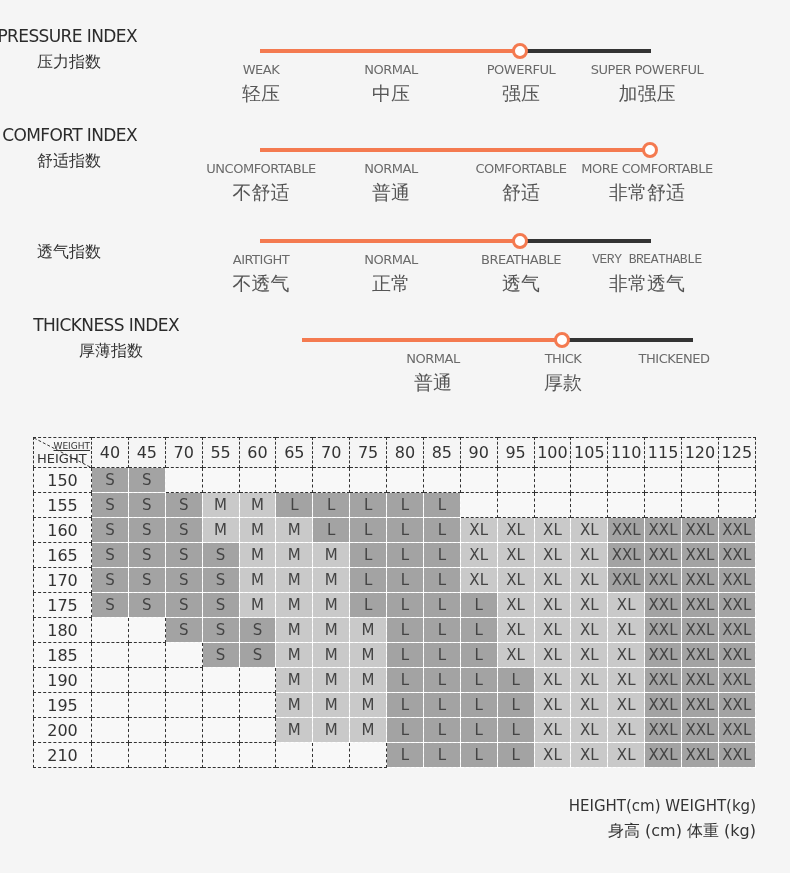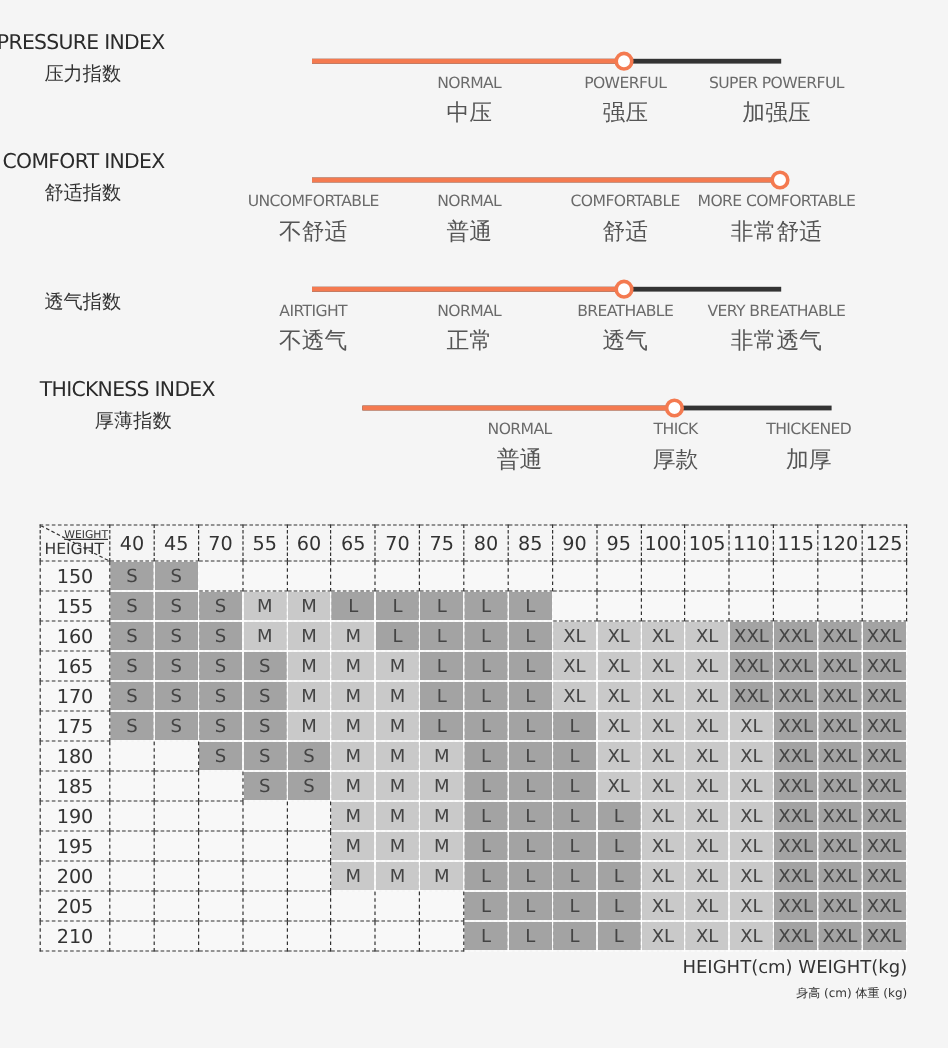--- a/index.html
+++ b/index.html
@@ -56,34 +56,38 @@
   .corner .w-lbl { position: absolute; right: 1px; top: 3px; font-size: 9px; color: #333; text-decoration: underline; }
   .corner .h-lbl { position: absolute; left: 3px; bottom: 1px; font-size: 13px; color: #333; }
   td.dark { background: #a3a3a3; border-color: #ffffff; }
   td.light { background: #c9c9c9; border-color: #ffffff; }
   td.empty { background: #f8f8f8; }
 
   .footer-en {
     position: absolute; right: 34px; top: 797px; font-size: 15px; color: #333; white-space: nowrap;
   }
   .footer-cn {
-    position: absolute; right: 34px; top: 821px; font-size: 10px; color: #333; white-space: nowrap;
+    position: absolute; right: 34px; top: 821px; font-size: 16px; color: #333; white-space: nowrap;
   }
 </style>
 </head>
 <body>
 
 <div id="indices">
     <div class="index-block" style="top: 22px;">
       <div class="idx-title-en">PRESSURE INDEX</div>
       <div class="idx-title-cn">压力指数</div>
       <div class="track">
         <div class="track-fill" style="width:260px"></div>
         <div class="knob" style="left:260px"></div>
       </div>
+      <div class="level" style="left: 261px;">
+        <div class="level-en">WEAK</div>
+        <div class="level-cn">轻压</div>
+      </div>
       <div class="level" style="left: 391px;">
         <div class="level-en">NORMAL</div>
         <div class="level-cn">中压</div>
       </div>
       <div class="level" style="left: 647px;">
         <div class="level-en">SUPER POWERFUL</div>
         <div class="level-cn">加强压</div>
       </div>
       <div class="level" style="left: 521px;">
         <div class="level-en">POWERFUL</div>
@@ -125,21 +129,21 @@
         <div class="level-cn">不透气</div>
       </div>
       <div class="level" style="left: 391px;">
         <div class="level-en">NORMAL</div>
         <div class="level-cn">正常</div>
       </div>
       <div class="level" style="left: 521px;">
         <div class="level-en">BREATHABLE</div>
         <div class="level-cn">透气</div>
       </div>
-      <div class="level" style="left: 647px;">
+      <div class="level" style="left: 647px; font-family: Liberation Mono, monospace;">
         <div class="level-en">VERY BREATHABLE</div>
         <div class="level-cn">非常透气</div>
       </div>
     </div>
     <div class="index-block" style="top: 311px; margin-left: 42px;">
       <div class="idx-title-en">THICKNESS INDEX</div>
       <div class="idx-title-cn">厚薄指数</div>
       <div class="track">
         <div class="track-fill" style="width:260px"></div>
         <div class="knob" style="left:260px"></div>
@@ -147,21 +151,20 @@
       <div class="level" style="left: 391px;">
         <div class="level-en">NORMAL</div>
         <div class="level-cn">普通</div>
       </div>
       <div class="level" style="left: 521px;">
         <div class="level-en">THICK</div>
         <div class="level-cn">厚款</div>
       </div>
       <div class="level" style="left: 632px;">
         <div class="level-en">THICKENED</div>
-        <div class="level-cn">加厚</div>
       </div>
     </div>
   </div>
 
 <table class="size-table">
   <colgroup id="cols">
       <col style="width: 58px;">
       <col style="width: 36.89px;">
       <col style="width: 36.89px;">
       <col style="width: 36.89px;">
@@ -436,41 +439,20 @@
         <td class="dark">L</td>
         <td class="dark">L</td>
         <td class="light">XL</td>
         <td class="light">XL</td>
         <td class="light">XL</td>
         <td class="dark">XXL</td>
         <td class="dark">XXL</td>
         <td class="dark">XXL</td>
       </tr>
       <tr>
-        <td class="h-cell">205</td>
-        <td class="empty"></td>
-        <td class="empty"></td>
-        <td class="empty"></td>
-        <td class="empty"></td>
-        <td class="empty"></td>
-        <td class="empty"></td>
-        <td class="empty"></td>
-        <td class="empty"></td>
-        <td class="dark">L</td>
-        <td class="dark">L</td>
-        <td class="dark">L</td>
-        <td class="dark">L</td>
-        <td class="light">XL</td>
-        <td class="light">XL</td>
-        <td class="light">XL</td>
-        <td class="dark">XXL</td>
-        <td class="dark">XXL</td>
-        <td class="dark">XXL</td>
-      </tr>
-      <tr>
         <td class="h-cell">210</td>
         <td class="empty"></td>
         <td class="empty"></td>
         <td class="empty"></td>
         <td class="empty"></td>
         <td class="empty"></td>
         <td class="empty"></td>
         <td class="empty"></td>
         <td class="empty"></td>
         <td class="dark">L</td>

